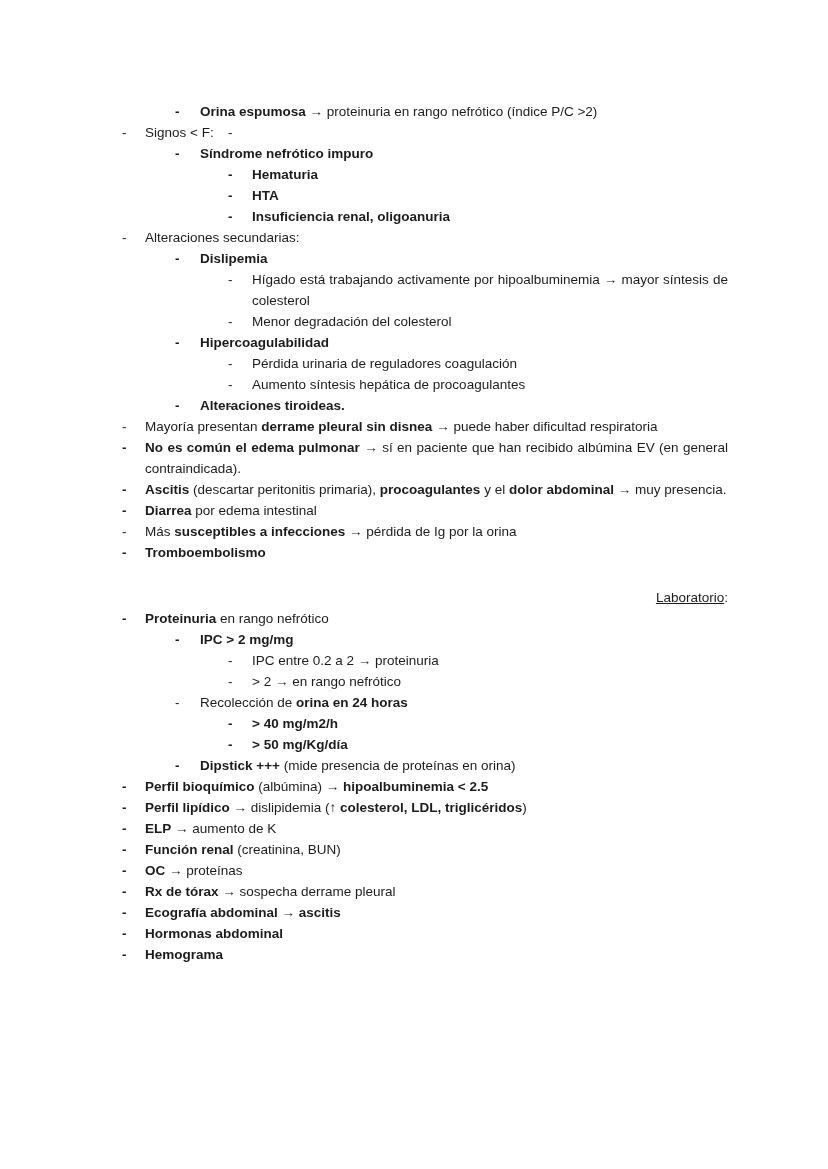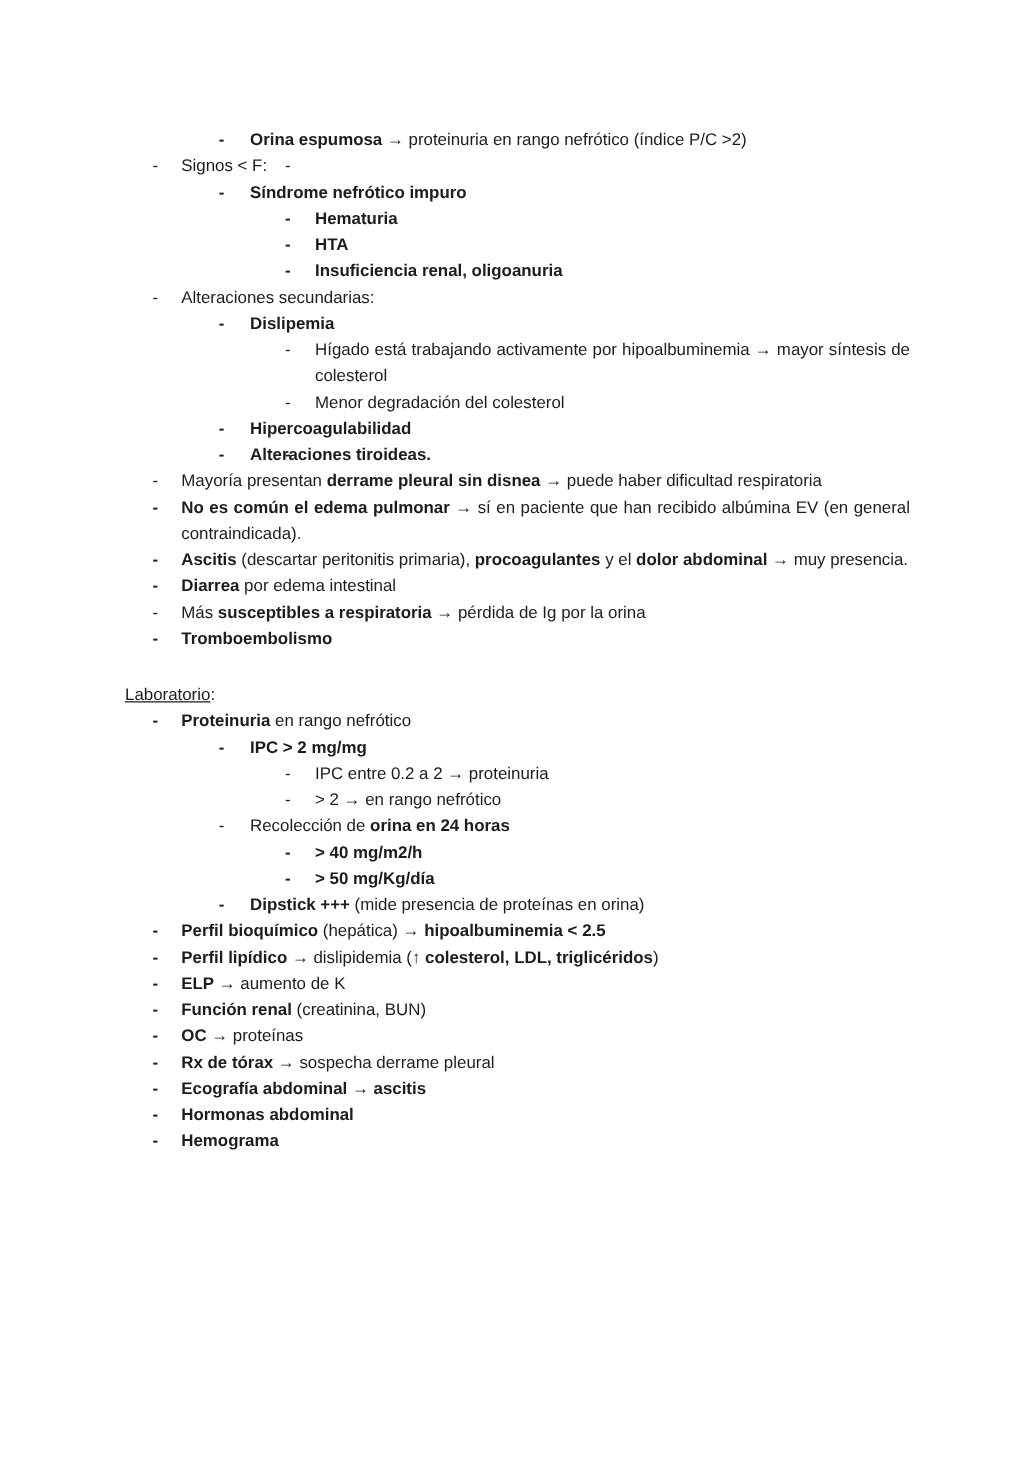--- a/index.html
+++ b/index.html
@@ -17,21 +17,21 @@
     padding: 101px 100px 40px 100px;
     color: #1c1c1c;
     font-size: 13.5px;
     line-height: 21px;
   }
   .li {
     position: relative;
     text-align: justify;
   }
   .heading {
-    text-align: left;
+    text-align: right;
   }
   .indent-0 { padding-left: 0; }
   .indent-1 { padding-left: 45px; }
   .indent-2 { padding-left: 100px; }
   .indent-3 { padding-left: 152px; }
   .bullet {
     position: absolute;
     top: 0;
   }
   .indent-1 > .bullet { left: 22px; }
@@ -51,41 +51,41 @@
       <div class="li indent-1"><span class="bullet">-</span><span>Signos &lt; F:</span></div>
       <div class="li indent-2"><span class="bullet bold">-</span><span class="bold">Síndrome nefrótico impuro</span></div>
       <div class="li indent-3"><span class="bullet bold">-</span><span class="bold">Hematuria</span></div>
       <div class="li indent-3"><span class="bullet bold">-</span><span class="bold">HTA</span></div>
       <div class="li indent-3"><span class="bullet bold">-</span><span class="bold">Insuficiencia renal, oligoanuria</span></div>
       <div class="li indent-1"><span class="bullet">-</span><span>Alteraciones secundarias:</span></div>
       <div class="li indent-2"><span class="bullet bold">-</span><span class="bold">Dislipemia</span></div>
       <div class="li indent-3"><span class="bullet">-</span><span>Hígado está trabajando activamente por hipoalbuminemia → mayor síntesis de colesterol</span></div>
       <div class="li indent-3"><span class="bullet">-</span><span>Menor degradación del colesterol</span></div>
       <div class="li indent-2"><span class="bullet bold">-</span><span class="bold">Hipercoagulabilidad</span></div>
-      <div class="li indent-3"><span class="bullet">-</span></div>
-      <div class="li indent-3"><span class="bullet">-</span></div>
+      <div class="li indent-3"><span class="bullet">-</span><span>Pérdida urinaria de reguladores coagulación</span></div>
+      <div class="li indent-3"><span class="bullet">-</span><span>Aumento síntesis hepática de procoagulantes</span></div>
       <div class="li indent-3"><span class="bullet">-</span></div>
       <div class="li indent-2"><span class="bullet bold">-</span><span class="bold">Alteraciones tiroideas.</span></div>
       <div class="li indent-1"><span class="bullet">-</span><span>Mayoría presentan </span><span class="bold">derrame pleural sin disnea</span><span> → puede haber dificultad respiratoria</span></div>
       <div class="li indent-1"><span class="bullet bold">-</span><span class="bold">No es común el edema pulmonar</span><span> → sí en paciente que han recibido albúmina EV (en general contraindicada).</span></div>
       <div class="li indent-1"><span class="bullet bold">-</span><span class="bold">Ascitis</span><span> (descartar peritonitis primaria), </span><span class="bold">procoagulantes</span><span> y el </span><span class="bold">dolor abdominal</span><span> → muy presencia.</span></div>
       <div class="li indent-1"><span class="bullet bold">-</span><span class="bold">Diarrea</span><span> por edema intestinal</span></div>
-      <div class="li indent-1"><span class="bullet">-</span><span>Más </span><span class="bold">susceptibles a respiratoria</span><span> → pérdida de Ig por la orina</span></div>
+      <div class="li indent-1"><span class="bullet">-</span><span>Más </span><span class="bold">susceptibles a infecciones</span><span> → pérdida de Ig por la orina</span></div>
       <div class="li indent-1"><span class="bullet bold">-</span><span class="bold">Tromboembolismo</span></div>
       <div class="spacer"></div>
       <div class="heading indent-0"><span class="underline">Laboratorio</span><span>:</span></div>
       <div class="li indent-1"><span class="bullet bold">-</span><span class="bold">Proteinuria</span><span> en rango nefrótico</span></div>
       <div class="li indent-2"><span class="bullet bold">-</span><span class="bold">IPC &gt; 2 mg/mg</span></div>
       <div class="li indent-3"><span class="bullet">-</span><span>IPC entre 0.2 a 2 → proteinuria</span></div>
       <div class="li indent-3"><span class="bullet">-</span><span>&gt; 2 → en rango nefrótico</span></div>
       <div class="li indent-2"><span class="bullet">-</span><span>Recolección de </span><span class="bold">orina en 24 horas</span></div>
       <div class="li indent-3"><span class="bullet bold">-</span><span class="bold">&gt; 40 mg/m2/h</span></div>
       <div class="li indent-3"><span class="bullet bold">-</span><span class="bold">&gt; 50 mg/Kg/día</span></div>
       <div class="li indent-2"><span class="bullet bold">-</span><span class="bold">Dipstick +++</span><span> (mide presencia de proteínas en orina)</span></div>
-      <div class="li indent-1"><span class="bullet bold">-</span><span class="bold">Perfil bioquímico</span><span> (hepática) → </span><span class="bold">hipoalbuminemia &lt; 2.5</span></div>
+      <div class="li indent-1"><span class="bullet bold">-</span><span class="bold">Perfil bioquímico</span><span> (albúmina) → </span><span class="bold">hipoalbuminemia &lt; 2.5</span></div>
       <div class="li indent-1"><span class="bullet bold">-</span><span class="bold">Perfil lipídico</span><span> → dislipidemia (↑ </span><span class="bold">colesterol, LDL, triglicéridos</span><span>)</span></div>
       <div class="li indent-1"><span class="bullet bold">-</span><span class="bold">ELP</span><span> → aumento de K</span></div>
       <div class="li indent-1"><span class="bullet bold">-</span><span class="bold">Función renal</span><span> (creatinina, BUN)</span></div>
       <div class="li indent-1"><span class="bullet bold">-</span><span class="bold">OC</span><span> → proteínas</span></div>
       <div class="li indent-1"><span class="bullet bold">-</span><span class="bold">Rx de tórax</span><span> → sospecha derrame pleural</span></div>
       <div class="li indent-1"><span class="bullet bold">-</span><span class="bold">Ecografía abdominal</span><span> → </span><span class="bold">ascitis</span></div>
       <div class="li indent-1"><span class="bullet bold">-</span><span class="bold">Hormonas abdominal</span></div>
       <div class="li indent-1"><span class="bullet bold">-</span><span class="bold">Hemograma</span></div>
     </div>
 </div>

